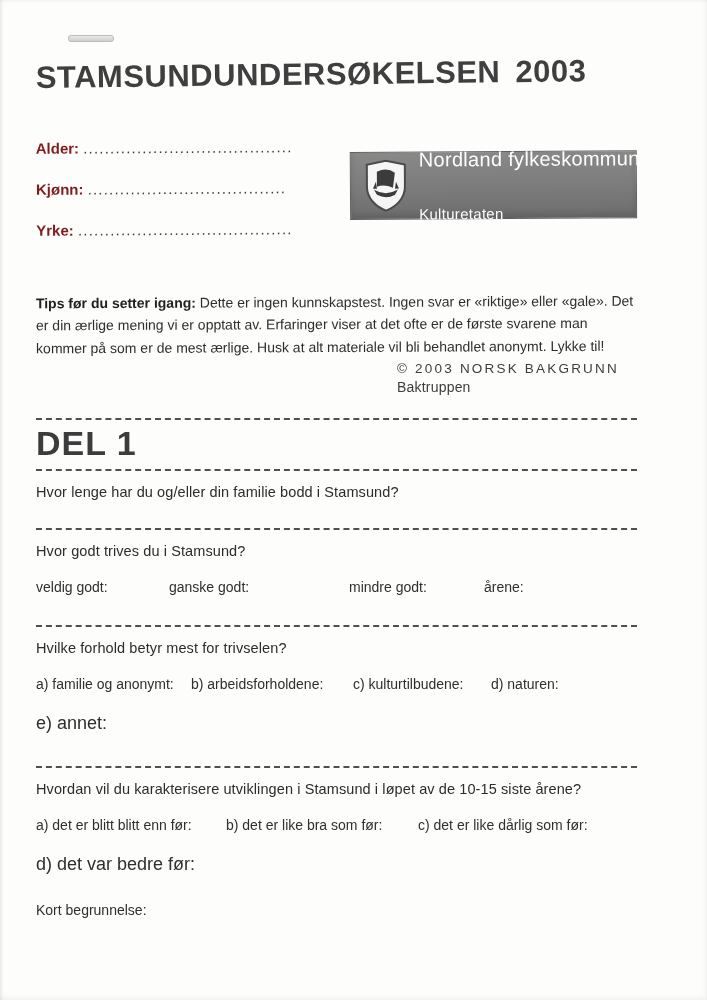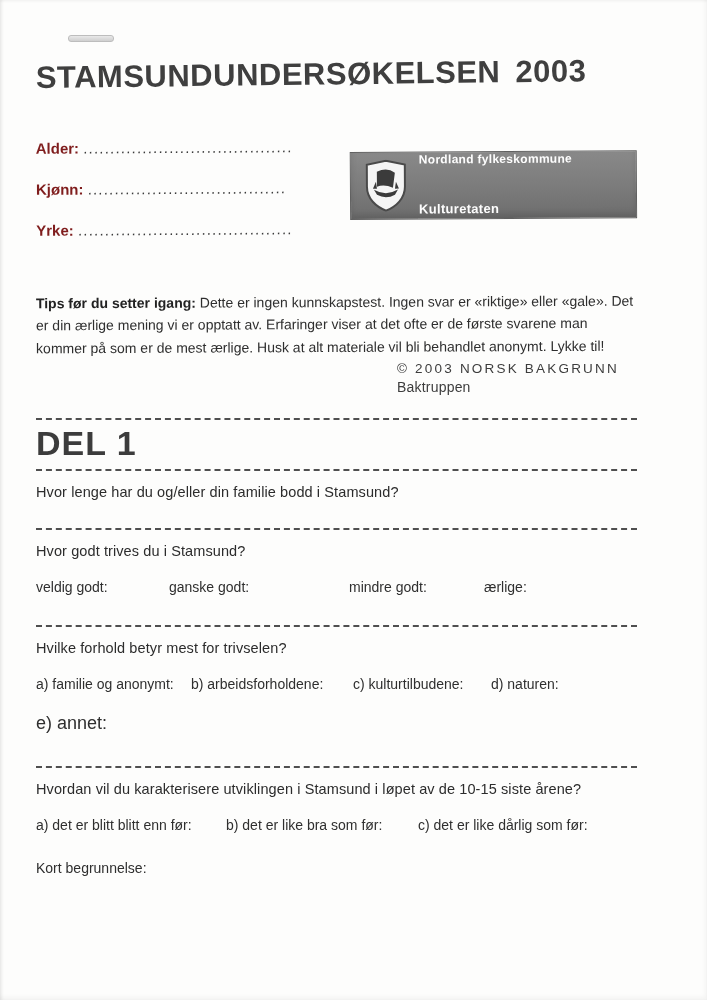--- a/index.html
+++ b/index.html
@@ -58,22 +58,22 @@
     height: 68px;
     background: linear-gradient(180deg, #898989 0%, #7b7b7b 55%, #6d6d6d 100%);
     border: 1px solid #606060;
     display: flex;
     align-items: center;
     padding-left: 13px;
     box-shadow: inset 0 -4px 6px rgba(0,0,0,0.12);
   }
   .logo-shield { width: 44px; height: 52px; flex: 0 0 auto; }
   .logo-text { margin-left: 11px; color: #fdfdfd; line-height: 1.1; }
-  .logo-org { font-size: 12px; font-weight: 700; letter-spacing: 0.3px; white-space: nowrap; }
-  .logo-dept { font-size: 13px; font-weight: 700; letter-spacing: 0.3px; margin-top: 36px; }
+  .logo-org { font-size: 20px; font-weight: 400; letter-spacing: 0.3px; white-space: nowrap; }
+  .logo-dept { font-size: 15px; font-weight: 400; letter-spacing: 0.3px; margin-top: 36px; }
   .tips {
     margin-top: 30px;
     font-size: 14px;
     line-height: 1.6;
     color: #2e2e2e;
     transform: rotate(-0.25deg);
   }
   .tips .lead { font-weight: 700; color: #222; }
   .copyright {
     margin-top: 2px;
@@ -180,38 +180,39 @@
 
     <div class="q-block q1">
       <div class="q-text">Hvor lenge har du og/eller din familie bodd i Stamsund?</div>
     </div>
 
     <hr class="sep sep-3">
 
     <div class="q-block q2">
       <div class="q-text">Hvor godt trives du i Stamsund?</div>
       <div class="opts">
-        <span class="o0">veldig godt:</span><span class="o1">ganske godt:</span><span class="o2">mindre godt:</span><span class="o3">ærlige:</span>
+        <span class="o0">veldig godt:</span><span class="o1">ganske godt:</span><span class="o2">mindre godt:</span><span class="o3">årene:</span>
       </div>
     </div>
 
     <hr class="sep sep-4">
 
     <div class="q-block q3">
       <div class="q-text">Hvilke forhold betyr mest for trivselen?</div>
       <div class="opts">
         <span class="o0">a) familie og anonymt:</span><span class="o1">b) arbeidsforholdene:</span><span class="o2">c) kulturtilbudene:</span><span class="o3">d) naturen:</span>
       </div>
       <div class="extra-opt">e) annet:</div>
     </div>
 
     <hr class="sep sep-5">
 
     <div class="q-block q4">
       <div class="q-text">Hvordan vil du karakterisere utviklingen i Stamsund i løpet av de 10-15 siste årene?</div>
       <div class="opts">
         <span class="o0">a) det er blitt blitt enn før:</span><span class="o1">b) det er like bra som før:</span><span class="o2">c) det er like dårlig som før:</span>
       </div>
+      <div class="extra-opt">d) det var bedre før:</div>
       <div class="q-footer">Kort begrunnelse:</div>
     </div>
 
   </div>
 </div>
 
 </body></html>

